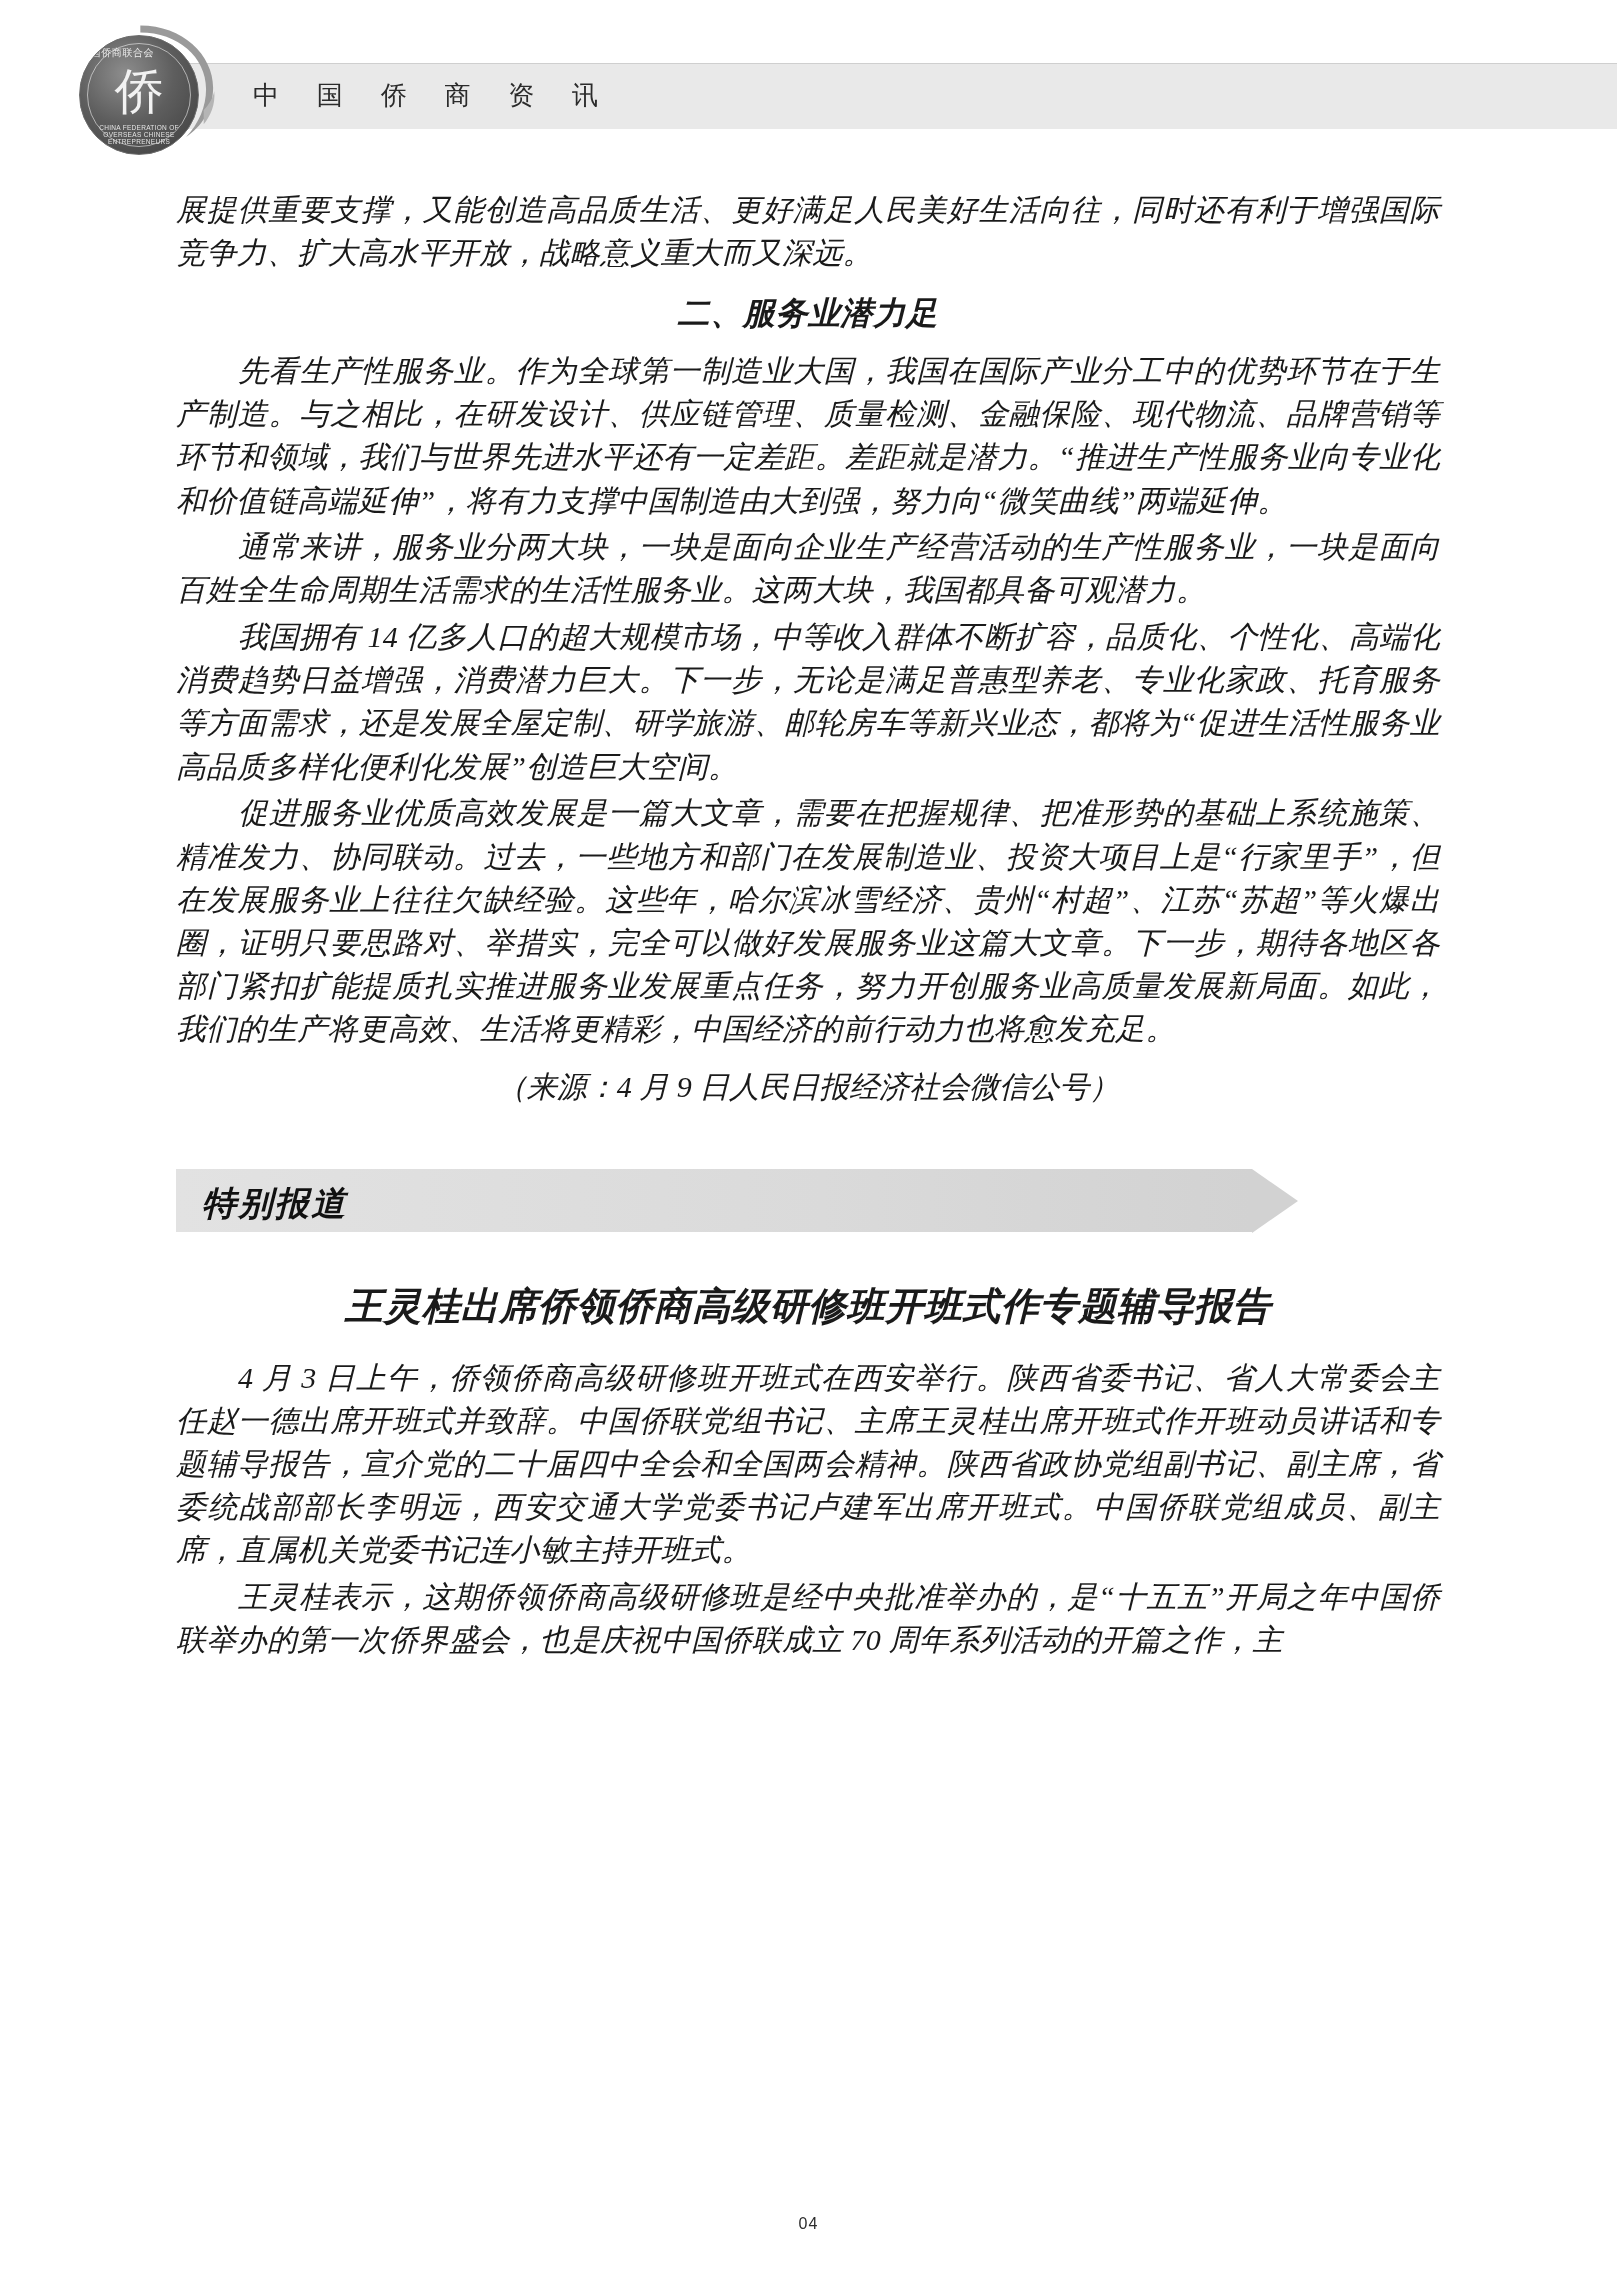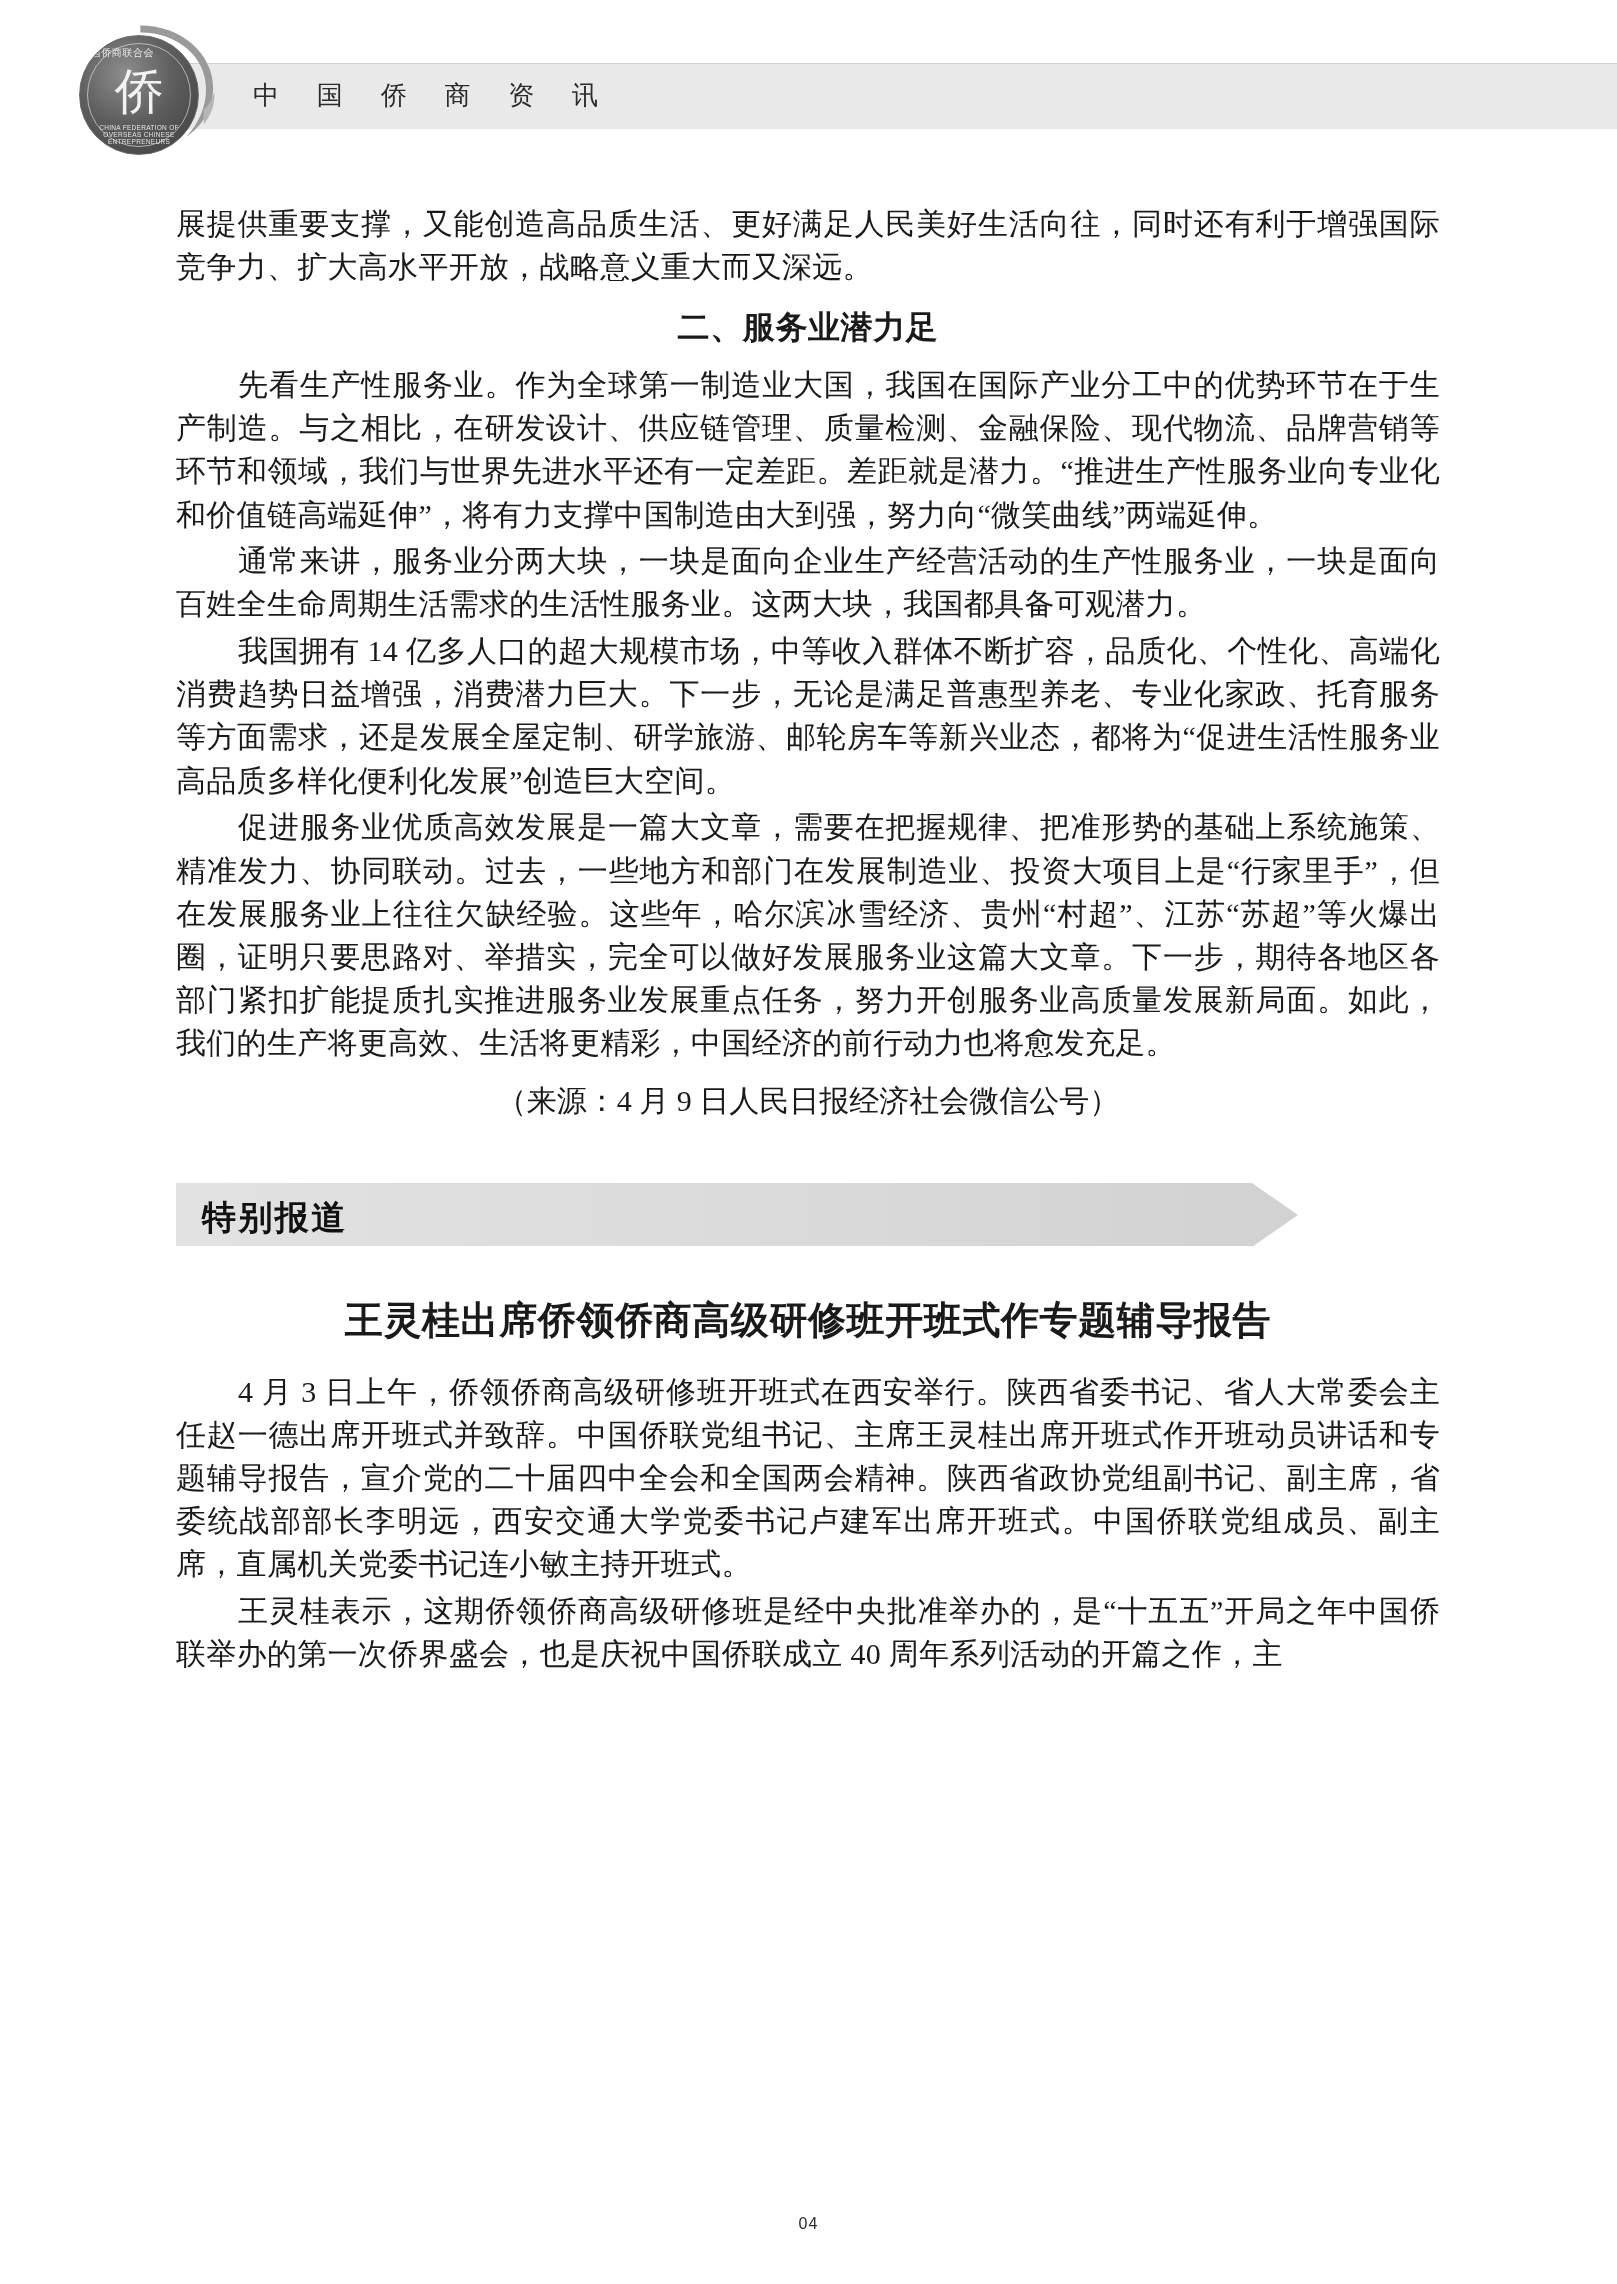--- a/index.html
+++ b/index.html
@@ -103,22 +103,23 @@
     font-family: "Liberation Sans", sans-serif;
     font-size: 6.5px;
     color: #e4e4e4;
     letter-spacing: 0.3px;
   }
 
   
   .content {
     position: absolute;
     left: 176px;
-    top: 202px;
+    top: 188px;
     width: 1264px;
+    font-style: italic;
   }
   p.para {
     margin: 0 0 3.5px 0;
     font-size: 30px;
     line-height: 1.44;
     text-align: justify;
     text-justify: inter-ideograph;
     letter-spacing: 0.3px;
   }
   p.indent {
@@ -235,20 +236,20 @@
 
     <div class="banner">
       <div class="banner-bg"></div>
       <div class="banner-arrow"></div>
       <div class="banner-text">特别报道</div>
     </div>
 
     <h1 class="article-title">王灵桂出席侨领侨商高级研修班开班式作专题辅导报告</h1>
 
     <p class="para indent">4 月 3 日上午，侨领侨商高级研修班开班式在西安举行。陕西省委书记、省人大常委会主任赵一德出席开班式并致辞。中国侨联党组书记、主席王灵桂出席开班式作开班动员讲话和专题辅导报告，宣介党的二十届四中全会和全国两会精神。陕西省政协党组副书记、副主席，省委统战部部长李明远，西安交通大学党委书记卢建军出席开班式。中国侨联党组成员、副主席，直属机关党委书记连小敏主持开班式。</p>
-    <p class="para indent">王灵桂表示，这期侨领侨商高级研修班是经中央批准举办的，是“十五五”开局之年中国侨联举办的第一次侨界盛会，也是庆祝中国侨联成立 40 周年系列活动的开篇之作，主</p>
+    <p class="para indent">王灵桂表示，这期侨领侨商高级研修班是经中央批准举办的，是“十五五”开局之年中国侨联举办的第一次侨界盛会，也是庆祝中国侨联成立 70 周年系列活动的开篇之作，主</p>
 
   </div>
 
   <div class="page-number">04</div>
 
 </div>
 
 
 </body></html>

